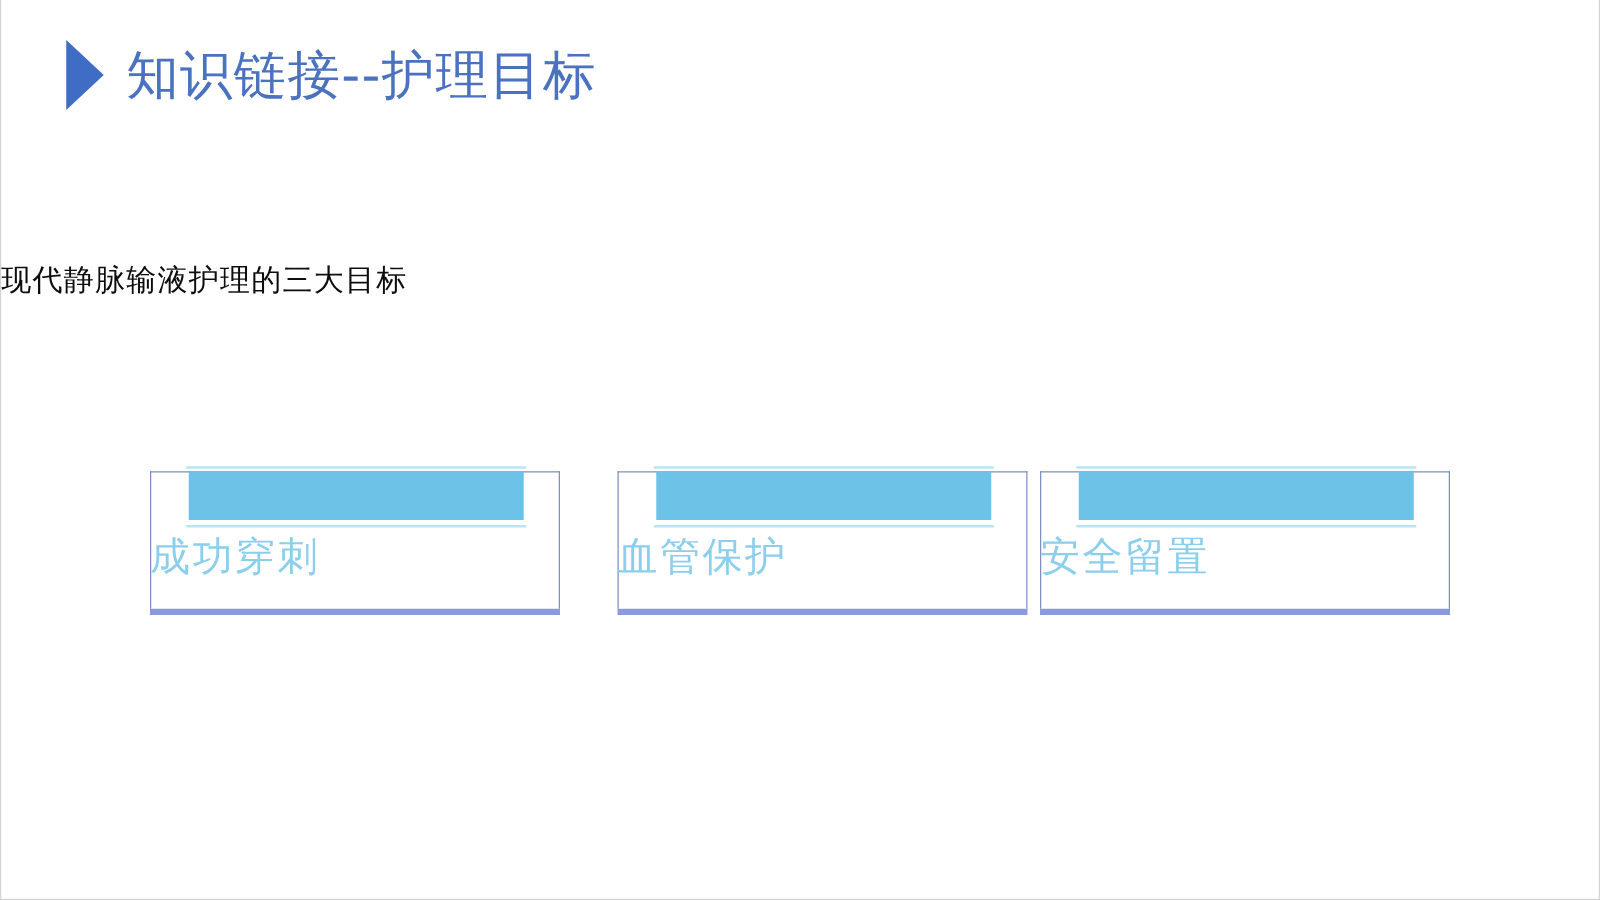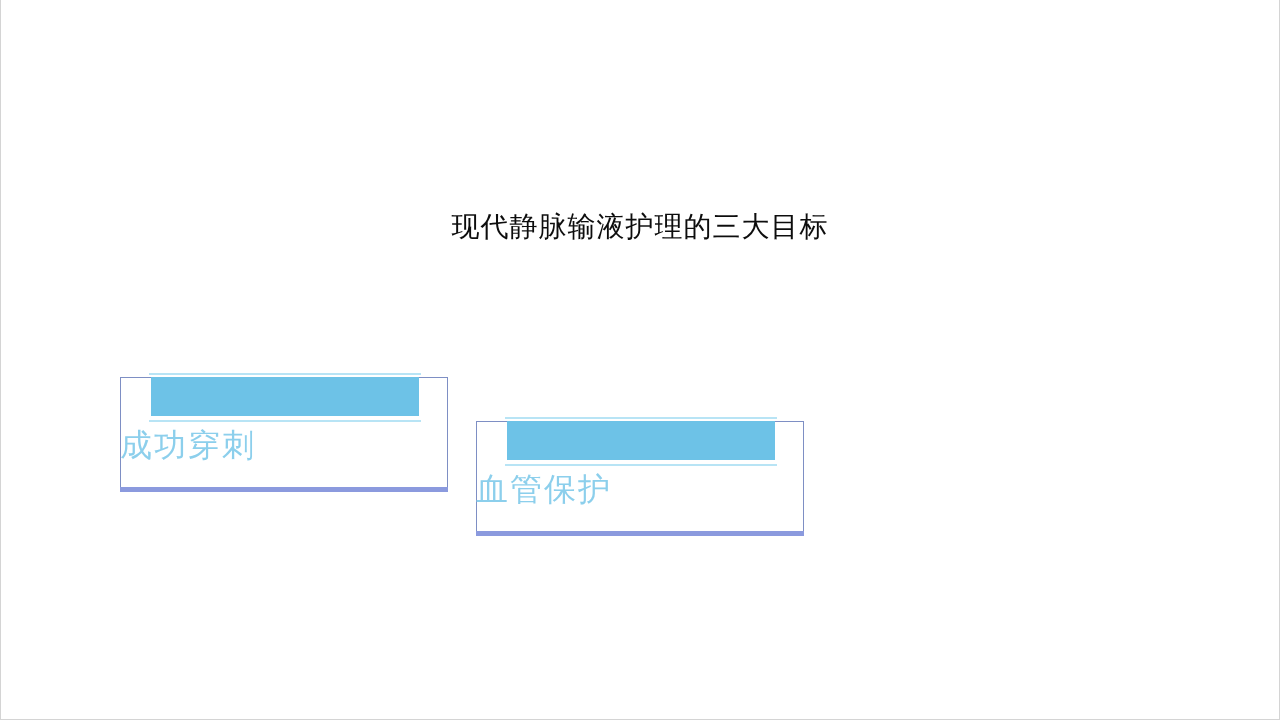--- a/index.html
+++ b/index.html
@@ -54,22 +54,21 @@
     white-space: nowrap;
     font-weight: 400;
   }
 
   
   #subtitle {
     position: absolute;
     left: 0;
     right: 0;
     top: 210px;
-    text-align: center;
-    font-size: 28px;
+    font-size: 24px;
     line-height: 1.2;
     color: #0d0d0d;
     letter-spacing: 1px;
   }
 
   
   #cards {
     position: absolute;
     left: 0;
     top: 356px;
@@ -135,42 +134,52 @@
     text-align: left;
     font-size: 32px;
     line-height: 1;
     color: #8ccfec;
     letter-spacing: 2px;
     z-index: 4;
   }
 
   
   #card-0 { left: 119px; }
-  #card-1 { left: 475px; margin-top: 44px; }
+  #card-1 { left: 493px; }
   #card-2 { left: 831px; }
 </style>
 </head>
 <body>
 
 <div id="slide">
 
+  <div id="title-block">
+    <div id="title-marker"></div>
+    <div id="title-text">知识链接--护理目标</div>
+  </div>
 
   <div id="subtitle">现代静脉输液护理的三大目标</div>
 
   <div id="cards">
 
     <div class="card" id="card-0">
       <div class="card-body"></div>
       <div class="card-underline"></div>
       <div class="card-banner"></div>
       <div class="card-label">成功穿刺</div>
     </div>
 
     <div class="card" id="card-1">
       <div class="card-body"></div>
       <div class="card-underline"></div>
       <div class="card-banner"></div>
       <div class="card-label">血管保护</div>
     </div>
 
+    <div class="card" id="card-2">
+      <div class="card-body"></div>
+      <div class="card-underline"></div>
+      <div class="card-banner"></div>
+      <div class="card-label">安全留置</div>
+    </div>
 
   </div>
 </div>
 
 </body></html>

